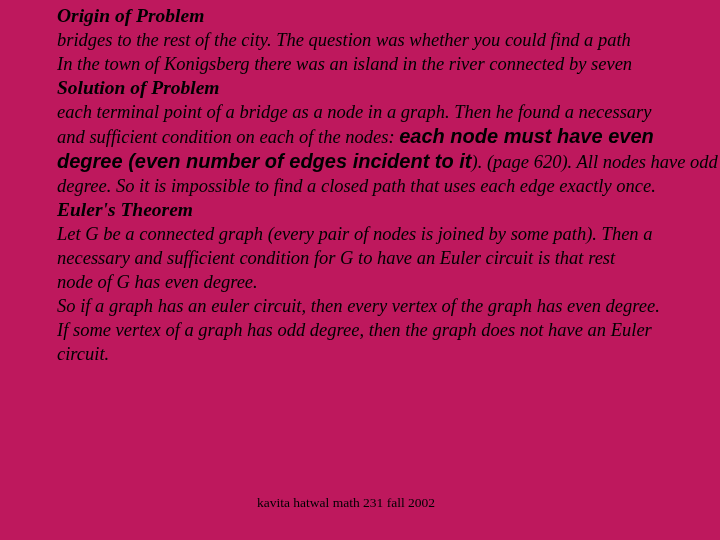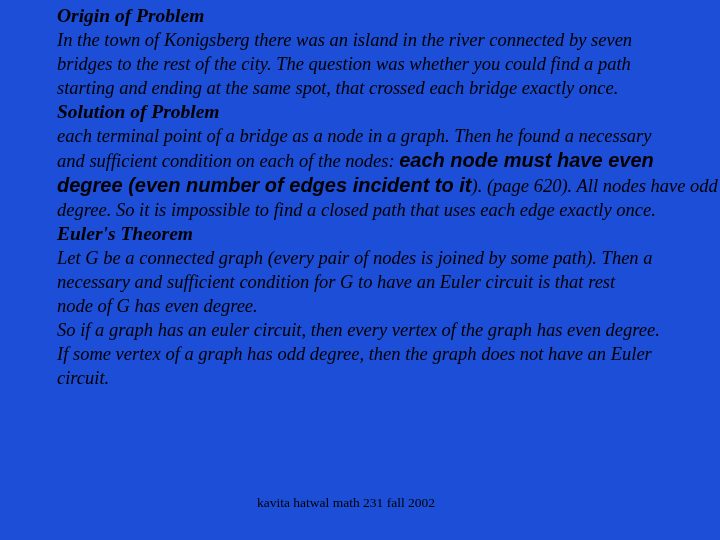--- a/index.html
+++ b/index.html
@@ -4,21 +4,21 @@
 <style>
   html, body {
     margin: 0;
     padding: 0;
     background: #ffffff;
   }
   .slide {
     position: relative;
     width: 720px;
     height: 540px;
-    background: #1d4ed8;
+    background: #be185d;
     color: #000000;
     overflow: hidden;
     font-family: "Liberation Serif", serif;
   }
   .textblock {
     position: absolute;
     left: 57px;
     top: 4px;
     width: 660px;
   }
@@ -58,23 +58,22 @@
     font-style: normal;
     color: #000000;
   }
 </style>
 </head>
 <body>
 
 <div class="slide">
   <div class="textblock">
       <div class="line"><span class="seg-h">Origin of Problem</span></div>
+      <div class="line"><span class="seg-i">bridges to the rest of the city. The question was whether you could find a path</span></div>
       <div class="line"><span class="seg-i">In the town of Konigsberg there was an island in the river connected by seven</span></div>
-      <div class="line"><span class="seg-i">bridges to the rest of the city. The question was whether you could find a path</span></div>
-      <div class="line"><span class="seg-i">starting and ending at the same spot, that crossed each bridge exactly once.</span></div>
       <div class="line"><span class="seg-h">Solution of Problem</span></div>
       <div class="line"><span class="seg-i">each terminal point of a bridge as a node in a graph. Then he found a necessary</span></div>
       <div class="line"><span class="seg-i">and sufficient condition on each of the nodes: </span><span class="seg-s">each node must have even</span></div>
       <div class="line"><span class="seg-s">degree (even number of edges incident to it</span><span class="seg-i">). (page 620). All nodes have odd</span></div>
       <div class="line"><span class="seg-i">degree. So it is impossible to find a closed path that uses each edge exactly once.</span></div>
       <div class="line"><span class="seg-h">Euler's Theorem</span></div>
       <div class="line"><span class="seg-i">Let G be a connected graph (every pair of nodes is joined by some path). Then a</span></div>
       <div class="line"><span class="seg-i">necessary and sufficient condition for G to have an </span><span class="seg-b">Euler circuit</span><span class="seg-i"> is that rest</span></div>
       <div class="line"><span class="seg-i">node of G has even degree.</span></div>
       <div class="line"><span class="seg-i">So if a graph has an euler circuit, then every vertex of the graph has even degree.</span></div>

